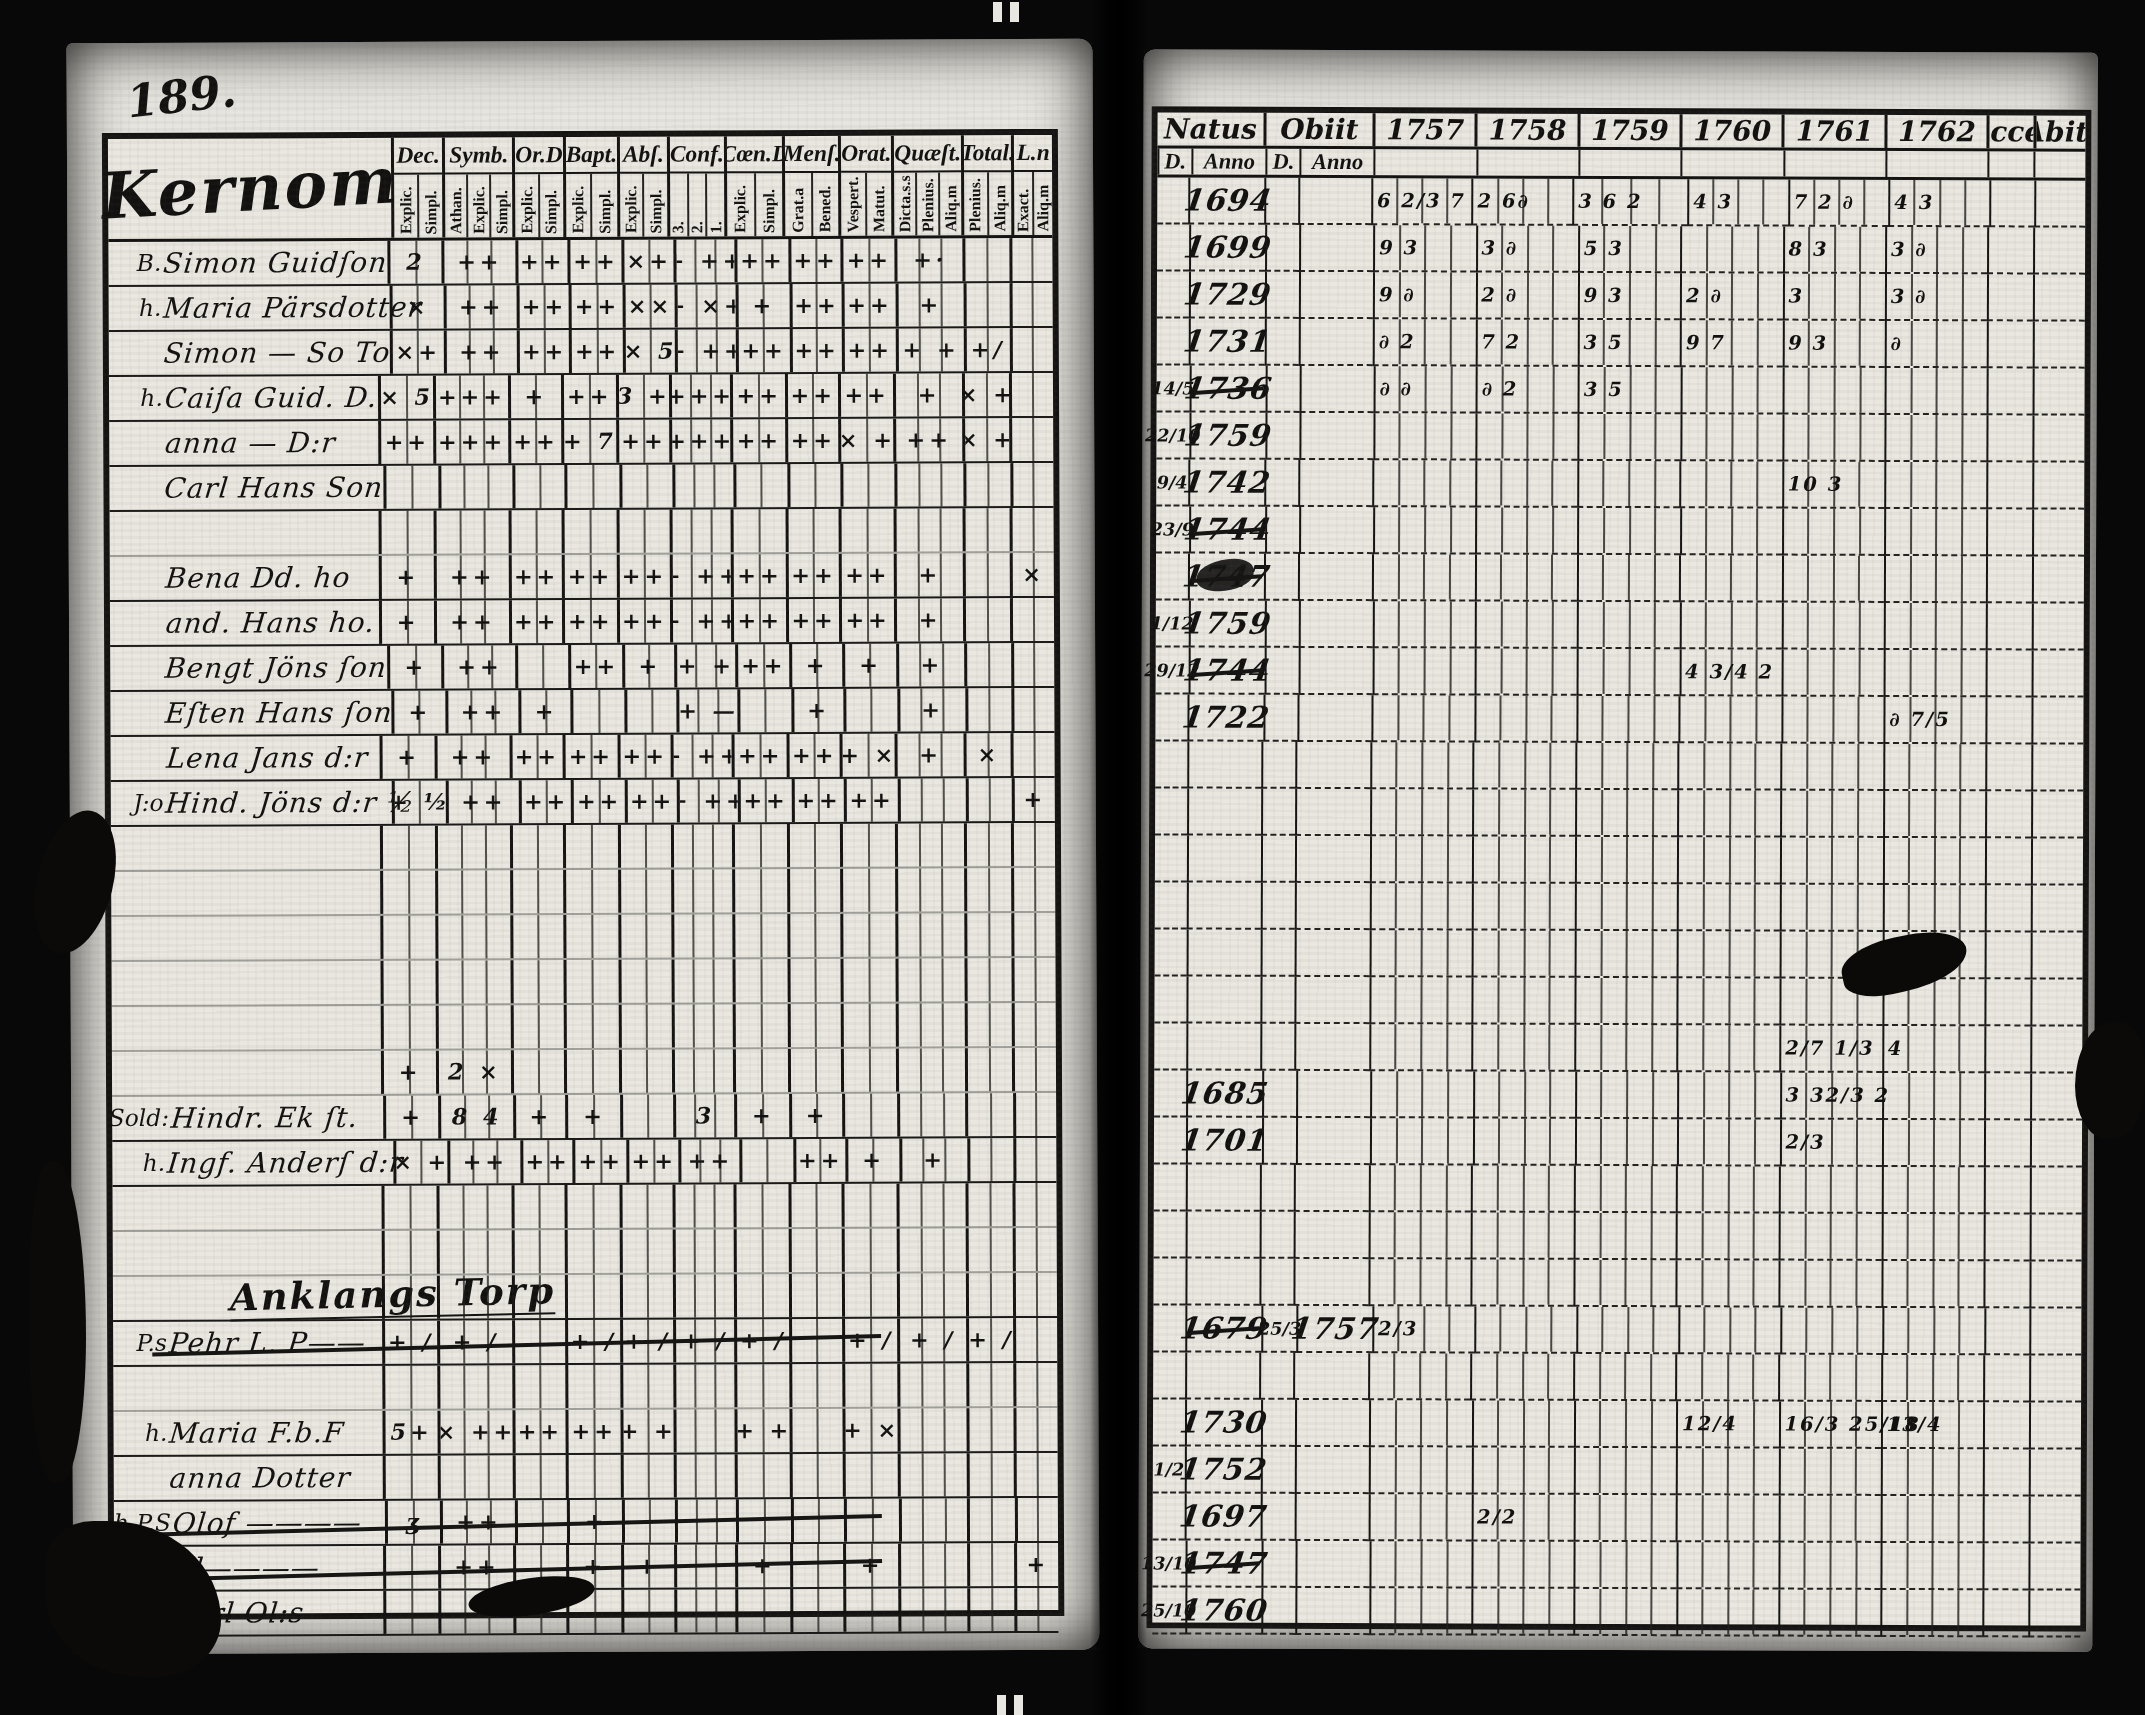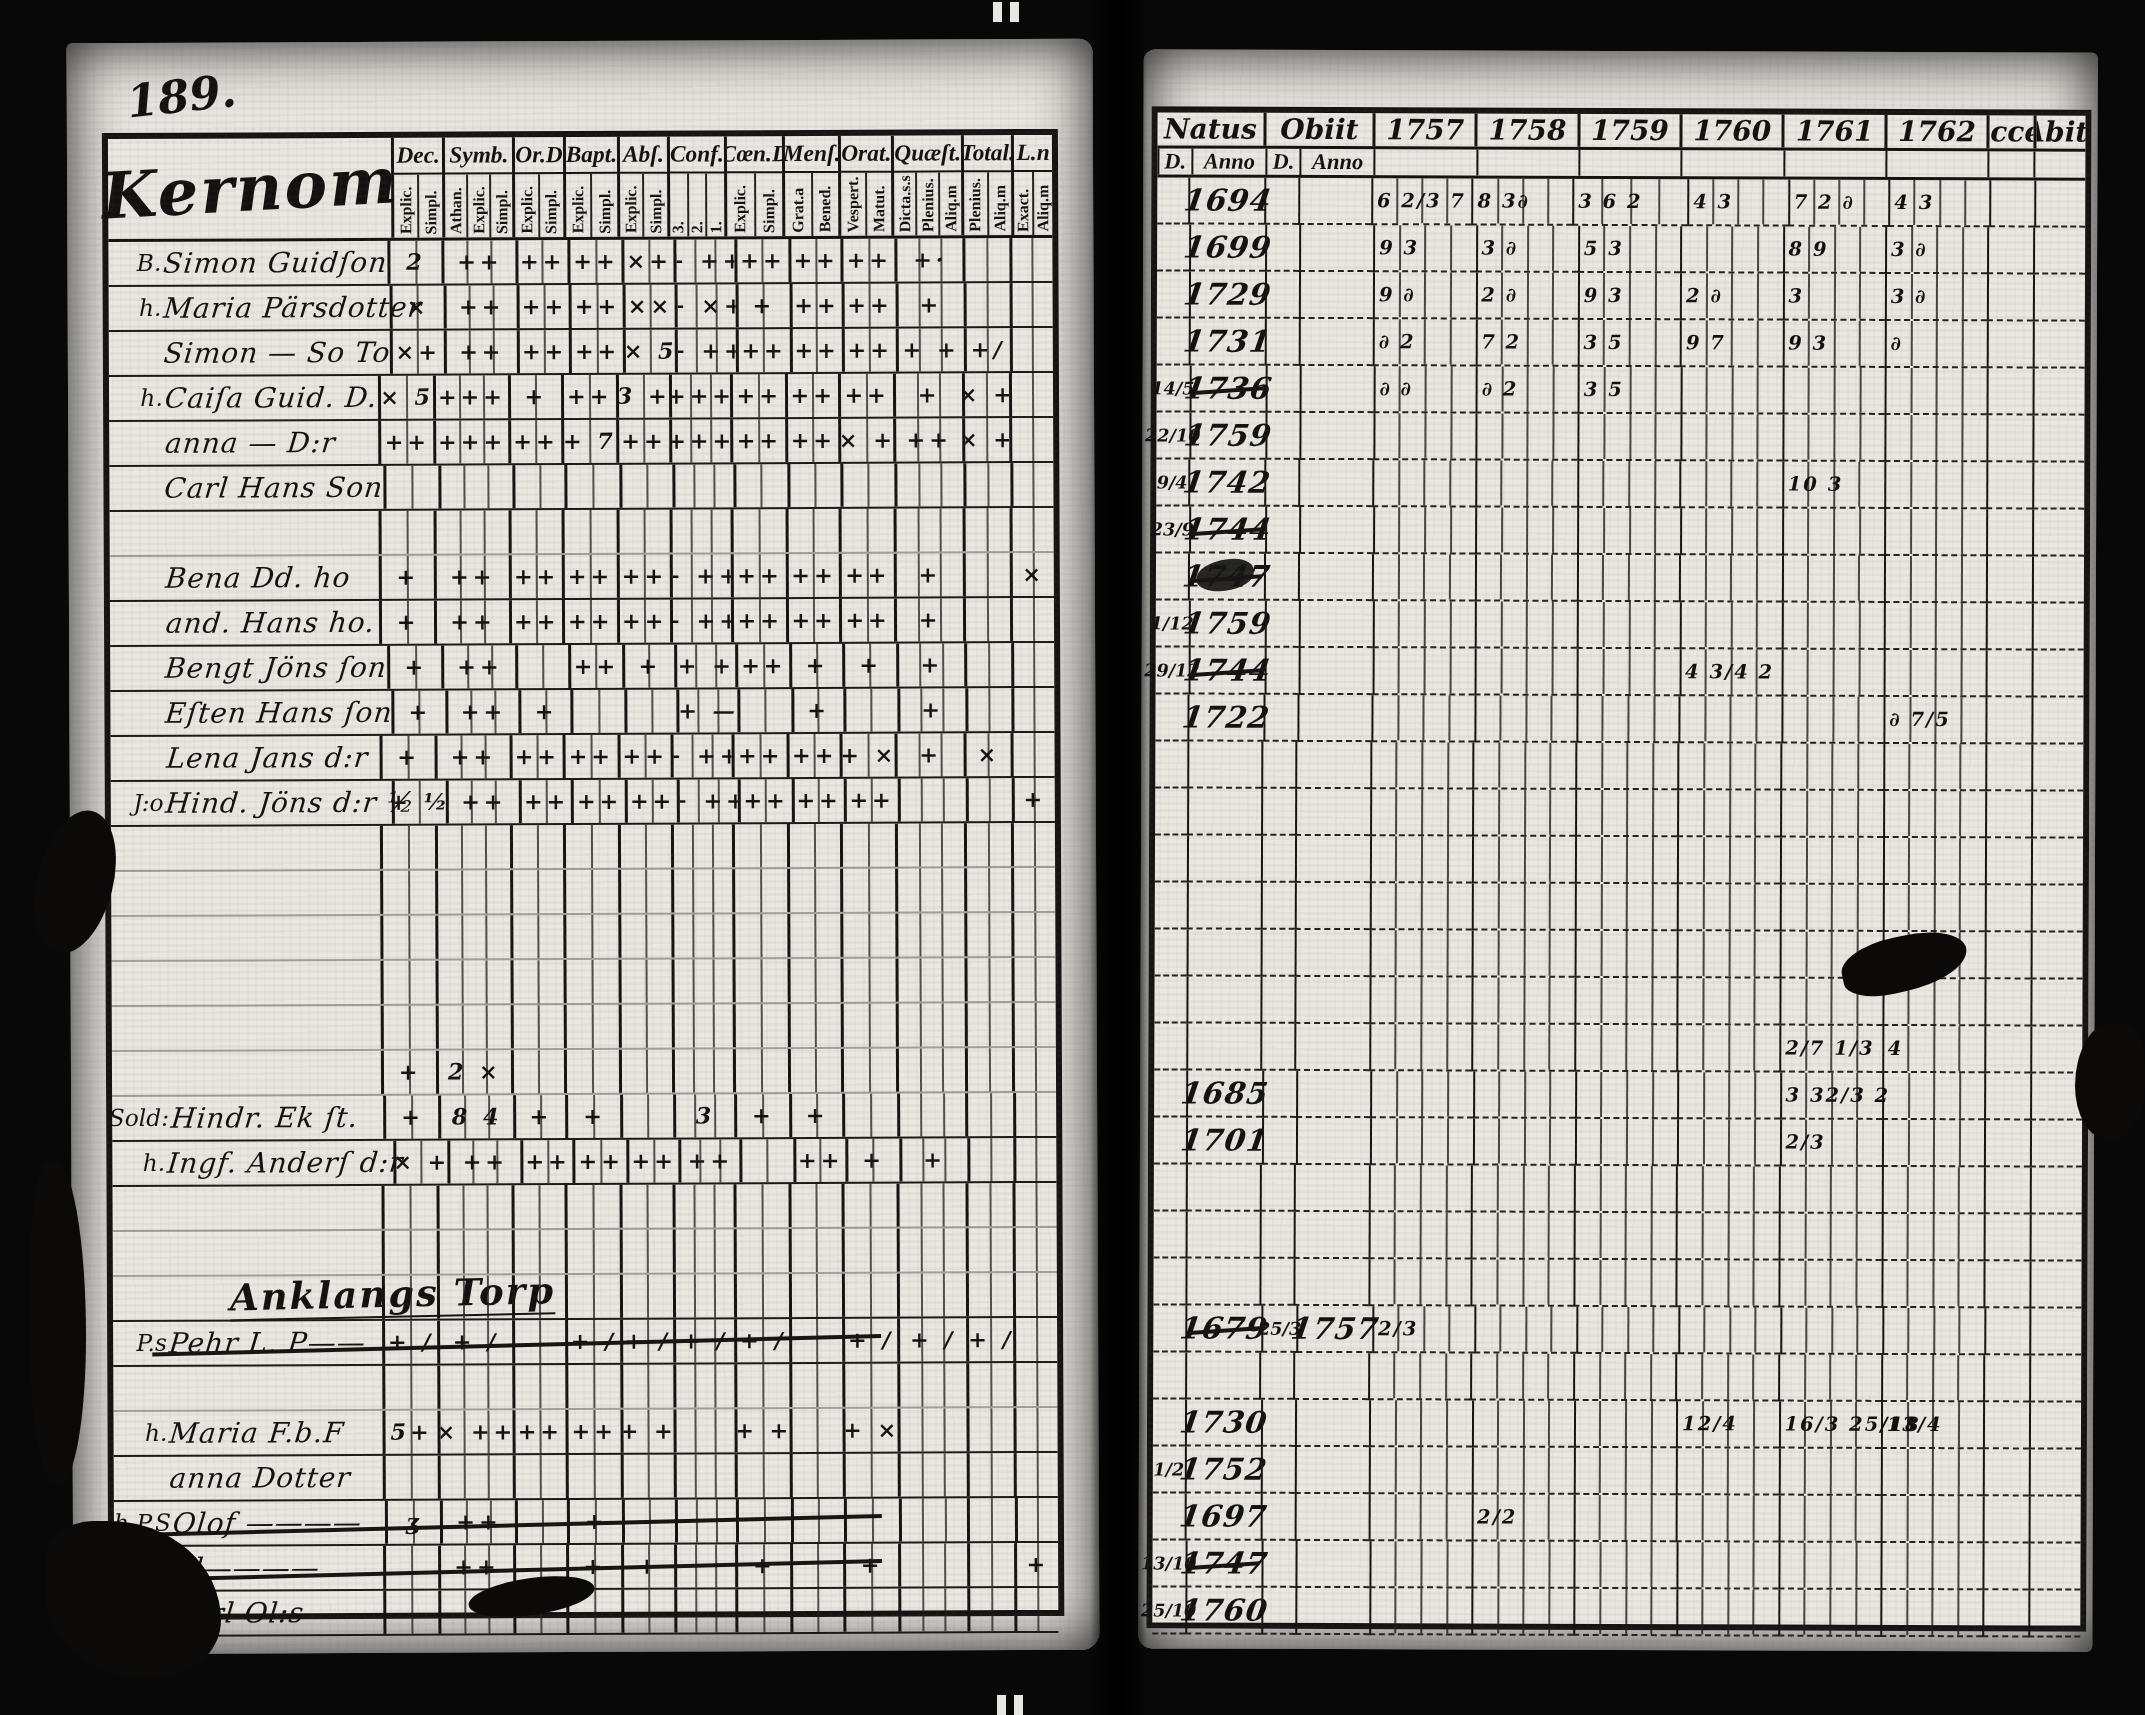--- a/index.html
+++ b/index.html
@@ -2155,21 +2155,21 @@
                 </div>
                 <div class="ymark">6 2/3 7</div>
               </div>
               <div class="rcell yearcell dash" style="width: 103px;">
                 <div class="ylines">
                   <i></i>
                   <i></i>
                   <i></i>
                   <i></i>
                 </div>
-                <div class="ymark">8 3∂</div>
+                <div class="ymark">2 6∂</div>
               </div>
               <div class="rcell yearcell dash" style="width: 118px;">
                 <div class="ylines">
                   <i></i>
                   <i></i>
                   <i></i>
                   <i></i>
                 </div>
                 <div class="ymark">3 6 2</div>
               </div>
@@ -2245,21 +2245,21 @@
                   <i></i>
                 </div>
               </div>
               <div class="rcell yearcell dash" style="width: 103px;">
                 <div class="ylines">
                   <i></i>
                   <i></i>
                   <i></i>
                   <i></i>
                 </div>
-                <div class="ymark">8 9</div>
+                <div class="ymark">8 3</div>
               </div>
               <div class="rcell yearcell dash" style="width: 103px;">
                 <div class="ylines">
                   <i></i>
                   <i></i>
                   <i></i>
                   <i></i>
                 </div>
                 <div class="ymark">3 ∂</div>
               </div>

